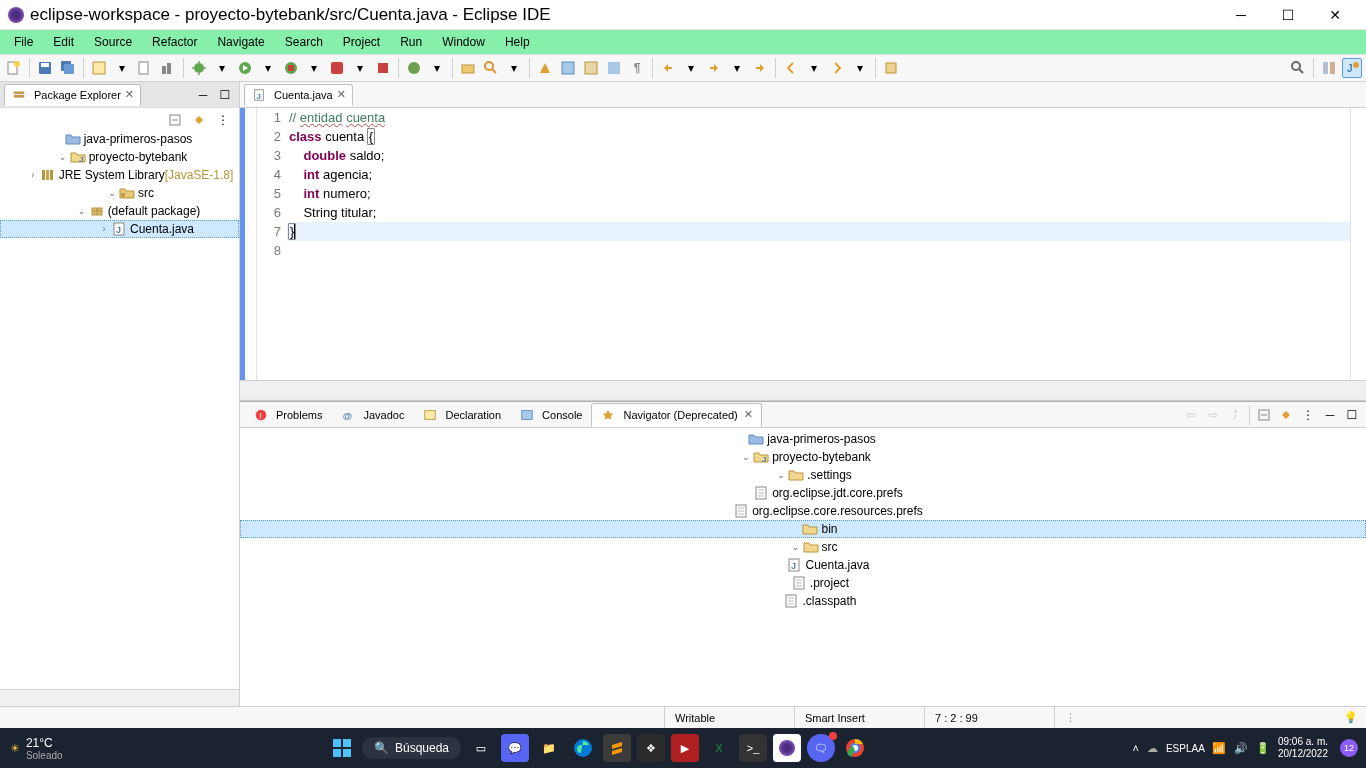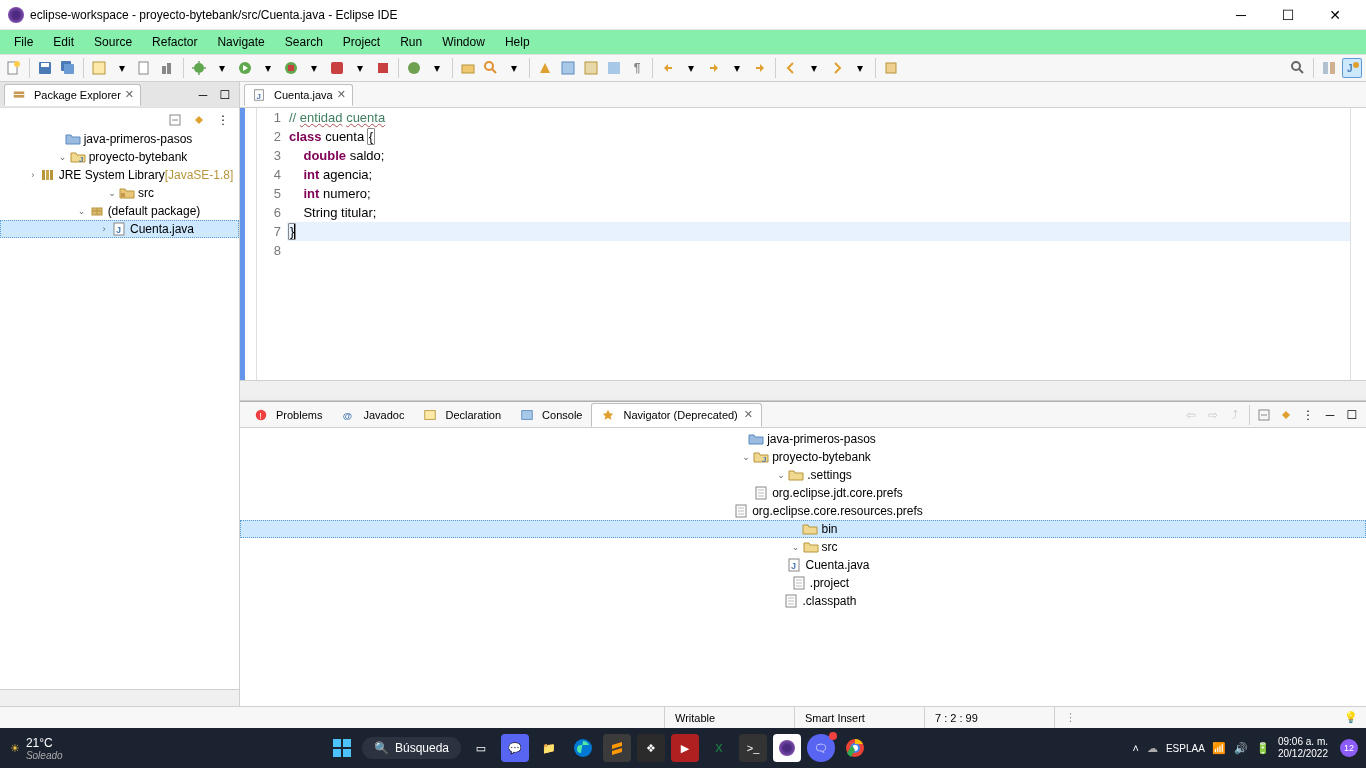--- a/index.html
+++ b/index.html
@@ -1,19 +1,19 @@
 <!DOCTYPE html>
 <html><head>
 <meta charset="utf-8">
 <style>
 * { box-sizing: border-box; margin: 0; padding: 0; font-family: "Segoe UI", Tahoma, sans-serif; }
 body { width: 1366px; height: 768px; overflow: hidden; background: #fff; font-size: 12px; color: #000; }
 .titlebar { height: 30px; background: #fff; display: flex; align-items: center; padding: 0 8px; border-bottom: 1px solid #e5e5e5; }
 .titlebar .logo { width: 16px; height: 16px; margin-right: 6px; border-radius: 50%; background: radial-gradient(circle,#4b2a7f 30%,#7f4fb0 70%); }
-.titlebar .title { flex: 1; font-size: 12px; }
+.titlebar .title { flex: 1; font-size: 17px; }
 .titlebar .winbtns { display: flex; gap: 1px; }
 .titlebar .winbtns div { width: 46px; height: 30px; display: flex; align-items: center; justify-content: center; font-size: 14px; }
 .menubar { height: 24px; display: flex; align-items: center; padding: 0 4px; background: #86efac; }
 .menubar div { padding: 3px 10px; font-size: 12px; }
 .toolbar { height: 28px; background: #f7f7f7; border-top: 1px solid #e0e0e0; border-bottom: 1px solid #d0d0d0; display: flex; align-items: center; padding: 0 4px; gap: 3px;}
 .tbtn { width: 20px; height: 20px; display: flex; align-items: center; justify-content: center; border-radius: 2px; font-size: 12px; }
 .tbtn svg { width:16px; height:16px; }
 .sep { width: 1px; height: 20px; background: #d0d0d0; margin: 0 2px; }
 .tspace { flex: 1; }
 .workarea { display: flex; height: calc(100% - 30px - 24px - 28px - 22px - 40px); }
@@ -571,21 +571,21 @@
       <span style="color:#888;">⋮</span>
     </div>
   <div class="lightbulb">💡</div>
 </div>
 
 <div class="taskbar">
   <div class="weather">
     <span style="color:#f0c040;">☀</span>
     <div>
       <div style="font-size:12px;">21°C</div>
-      <div style="font-size:10px;color:#aaa;font-style:italic;">Soleado</div>
+      <div style="font-size:10px;color:#aaa;">Soleado</div>
     </div>
   </div>
   <div class="center">
     <div class="tbico">
         <svg width="20" height="20" viewBox="0 0 20 20">
           <rect x="1" y="1" width="8" height="8" fill="#4cc2ff"></rect>
           <rect x="11" y="1" width="8" height="8" fill="#4cc2ff"></rect>
           <rect x="1" y="11" width="8" height="8" fill="#4cc2ff"></rect>
           <rect x="11" y="11" width="8" height="8" fill="#4cc2ff"></rect>
         </svg>

